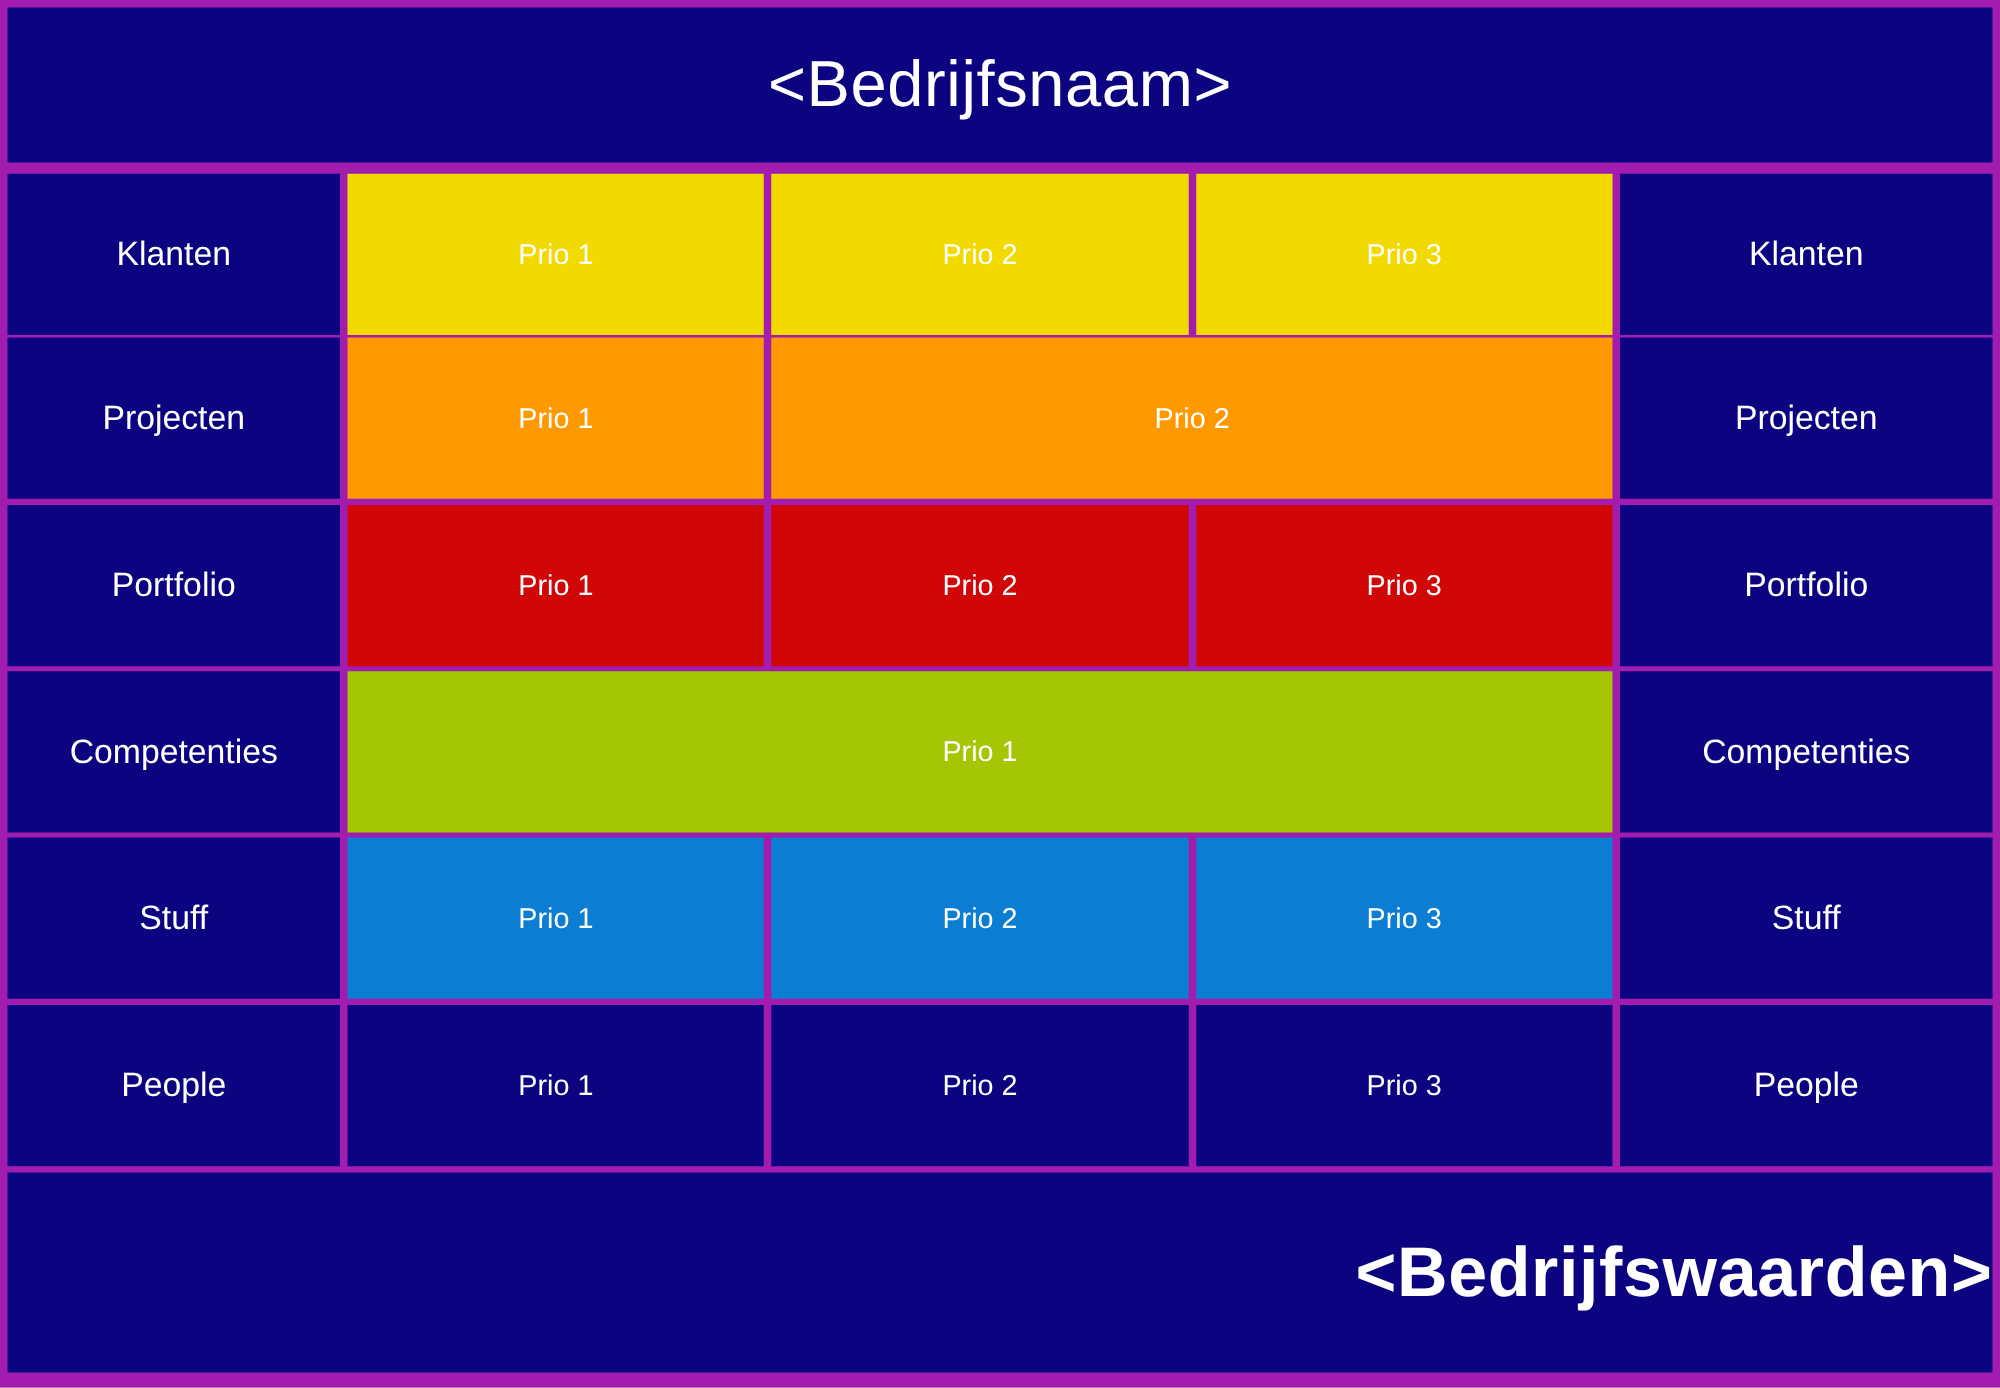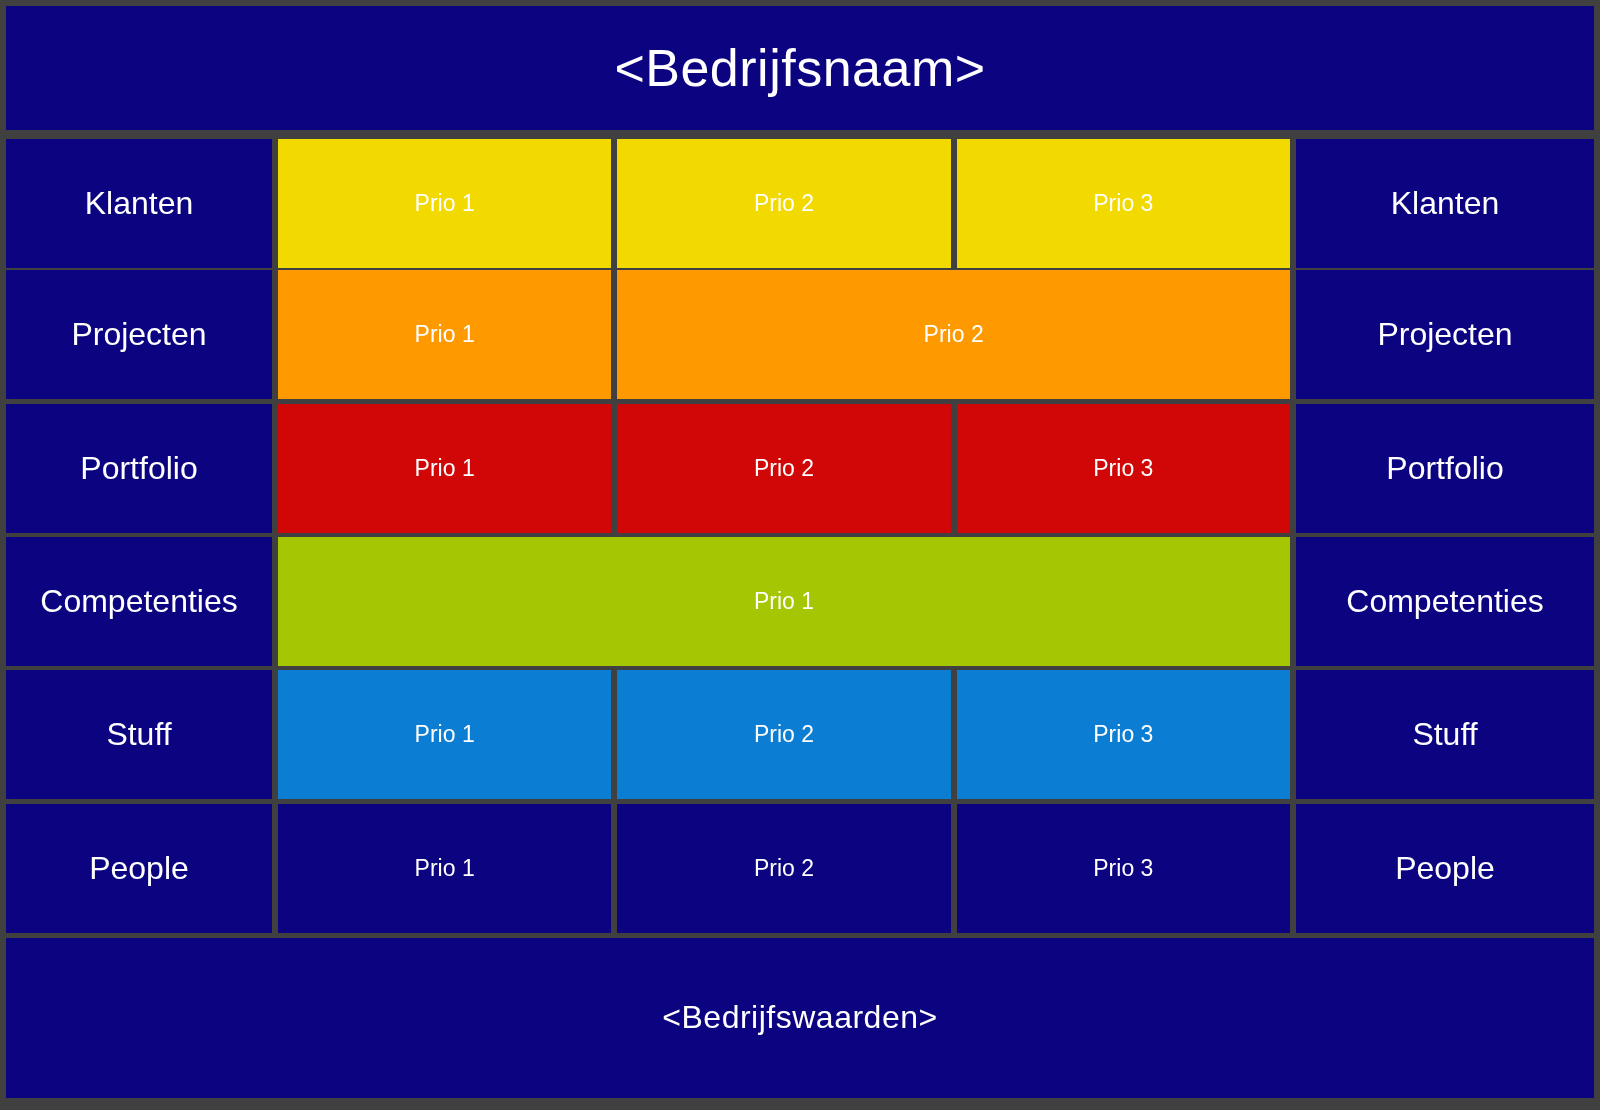--- a/index.html
+++ b/index.html
@@ -5,21 +5,21 @@
   html, body {
     margin: 0;
     padding: 0;
     background: #c0c0c0;
     font-family: "Liberation Sans", sans-serif;
   }
   #page {
     position: relative;
     width: 1600px;
     height: 1110px;
-    background: #404040;
+    background: #a21caf;
     overflow: hidden;
   }
   .cell {
     position: absolute;
     box-sizing: border-box;
     display: flex;
     align-items: center;
     justify-content: center;
     color: #ffffff;
     text-align: center;
@@ -31,26 +31,27 @@
   .orange    { background: #ff9900; }
   .red       { background: #d10606; }
   .green     { background: #a4c603; }
   .lightblue { background: #0b7dd3; }
 
   .hdr-title {
     font-size: 52px;
     font-weight: normal;
     letter-spacing: 0.5px;
   }
-  .side-label { font-size: 32px; }
+  .side-label { font-size: 27px; }
   .prio-label { font-size: 23px; }
   .footer-title {
-    font-size: 32px;
-    font-weight: normal;
+    font-size: 56px;
+    font-weight: bold;
     letter-spacing: 0.5px;
+    justify-content: flex-end;
   }
 </style>
 </head>
 <body>
 
 <div id="page">
 
   <div class="cell navy hdr-title" style="left:6px; top:6px; width:1588px; height:124px;">
     <span>&lt;Bedrijfsnaam&gt;</span>
   </div>

